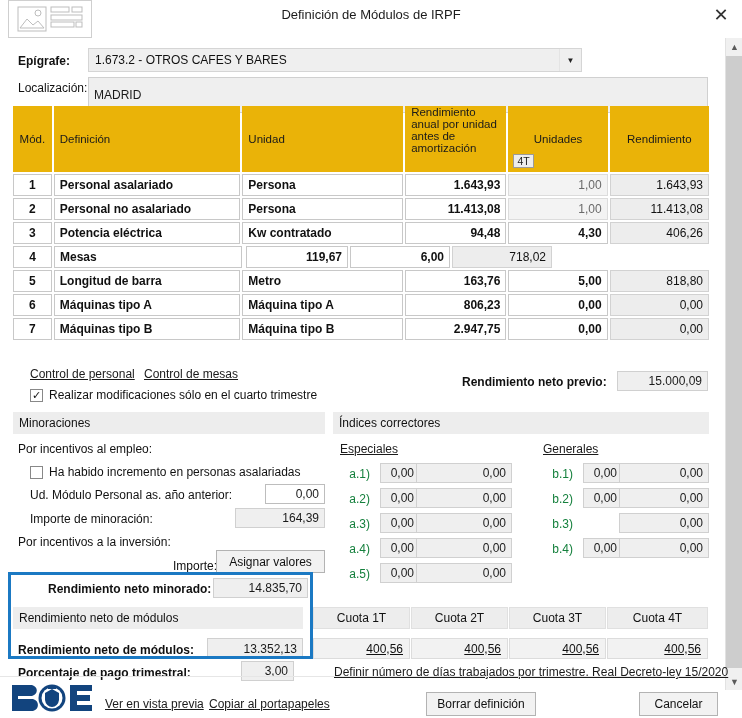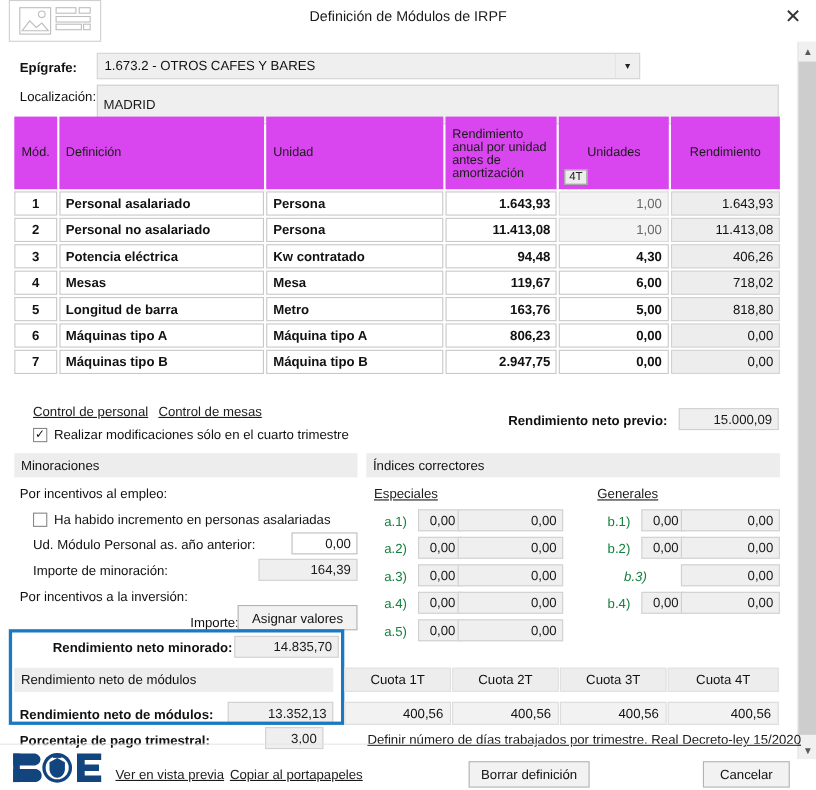--- a/index.html
+++ b/index.html
@@ -72,21 +72,21 @@
   .chk .txt { margin-left: 6px; font-size: 12px; white-space: nowrap; }
   .grouphdr {
     position: absolute; background: #ededed; font-size: 12px; color: #111;
     display: flex; align-items: center; padding-left: 6px;
   }
 
   
   .tbl { position: absolute; left: 13px; top: 106px; width: 696px; }
   .trow { display: flex; margin-bottom: 2px; }
   .th {
-    background: #d946ef; font-size: 11.5px; color: #1a1a1a; padding: 10px 6px;
+    background: #eab308; font-size: 11.5px; color: #1a1a1a; padding: 0 6px;
     display: flex; position: relative;
   }
   .th.topleft { align-items: flex-start; }
   .th.mid { align-items: center; }
   .th.right { justify-content: center; align-items: center; }
   .td {
     border: 1px solid #c8c8c8; background: #ffffff; font-size: 12px; color: #111;
     padding: 0 5px; height: 22px; display: flex; align-items: center; font-weight: bold;
   }
   .td.num { justify-content: flex-end; }
@@ -114,21 +114,21 @@
   }
 
   
   .cuota-h {
     position: absolute; background: #ededed; border: 1px solid #e0e0e0;
     display: flex; align-items: center; justify-content: center; font-size: 12px; color: #111;
   }
   .cuota-v {
     position: absolute; background: #f2f2f2; border: 1px solid #dcdcdc;
     display: flex; align-items: center; justify-content: flex-end; padding-right: 6px;
-    font-size: 12px; color: #111;
+    font-size: 12px; color: #111; text-decoration: underline;
   }
 
   
   .footer-sep { position: absolute; left: 0; top: 676px; width: 725px; height: 1px; background: #e6e6e6; }
   .boe { position: absolute; left: 10px; top: 682px; width: 84px; height: 32px; }
 </style>
 </head>
 <body>
 
 <div id="app">
@@ -221,21 +221,20 @@
           <div class="gap"></div>
           <div class="td num c-unid ">4,30</div>
           <div class="gap"></div>
           <div class="td num gray c-rn">406,26</div>
         </div>
         <div class="trow">
           <div class="td c-mod">4</div>
           <div class="gap"></div>
           <div class="td c-def">Mesas</div>
           <div class="gap"></div>
-          <div class="td c-uni">Mesa</div>
           <div class="gap"></div>
           <div class="td num c-rend">119,67</div>
           <div class="gap"></div>
           <div class="td num c-unid ">6,00</div>
           <div class="gap"></div>
           <div class="td num gray c-rn">718,02</div>
         </div>
         <div class="trow">
           <div class="td c-mod">5</div>
           <div class="gap"></div>
@@ -331,21 +330,21 @@
       <div class="field" style="left: 380px; top: 563px; width: 40px; height: 20px;">0,00</div>
       <div class="field" style="left: 416px; top: 563px; width: 96px; height: 20px;">0,00</div>
     </div>
   <div id="generales-rows">
       <div class="ic-label" style="left: 543px; top: 467px;">b.1)</div>
       <div class="field" style="left: 583px; top: 463px; width: 40px; height: 20px;">0,00</div>
       <div class="field" style="left: 619px; top: 463px; width: 90px; height: 20px;">0,00</div>
       <div class="ic-label" style="left: 543px; top: 492px;">b.2)</div>
       <div class="field" style="left: 583px; top: 488px; width: 40px; height: 20px;">0,00</div>
       <div class="field" style="left: 619px; top: 488px; width: 90px; height: 20px;">0,00</div>
-      <div class="ic-label" style="left: 558px; top: 517px; font-style: italic;">b.3)</div>
+      <div class="ic-label" style="left: 543px; top: 517px;">b.3)</div>
       <div class="field" style="left: 619px; top: 513px; width: 90px; height: 20px;">0,00</div>
       <div class="ic-label" style="left: 543px; top: 542px;">b.4)</div>
       <div class="field" style="left: 583px; top: 538px; width: 40px; height: 20px;">0,00</div>
       <div class="field" style="left: 619px; top: 538px; width: 90px; height: 20px;">0,00</div>
     </div>
 
   <div class="grouphdr" style="left:13px; top:607px; width:290px; height:22px;">Rendimiento neto de módulos</div>
   <div class="lbl bold" style="left:18px; top:643px;">Rendimiento neto de módulos:</div>
   <div class="field" style="left:207px; top:638px; width:96px; height:21px;">13.352,13</div>
 

